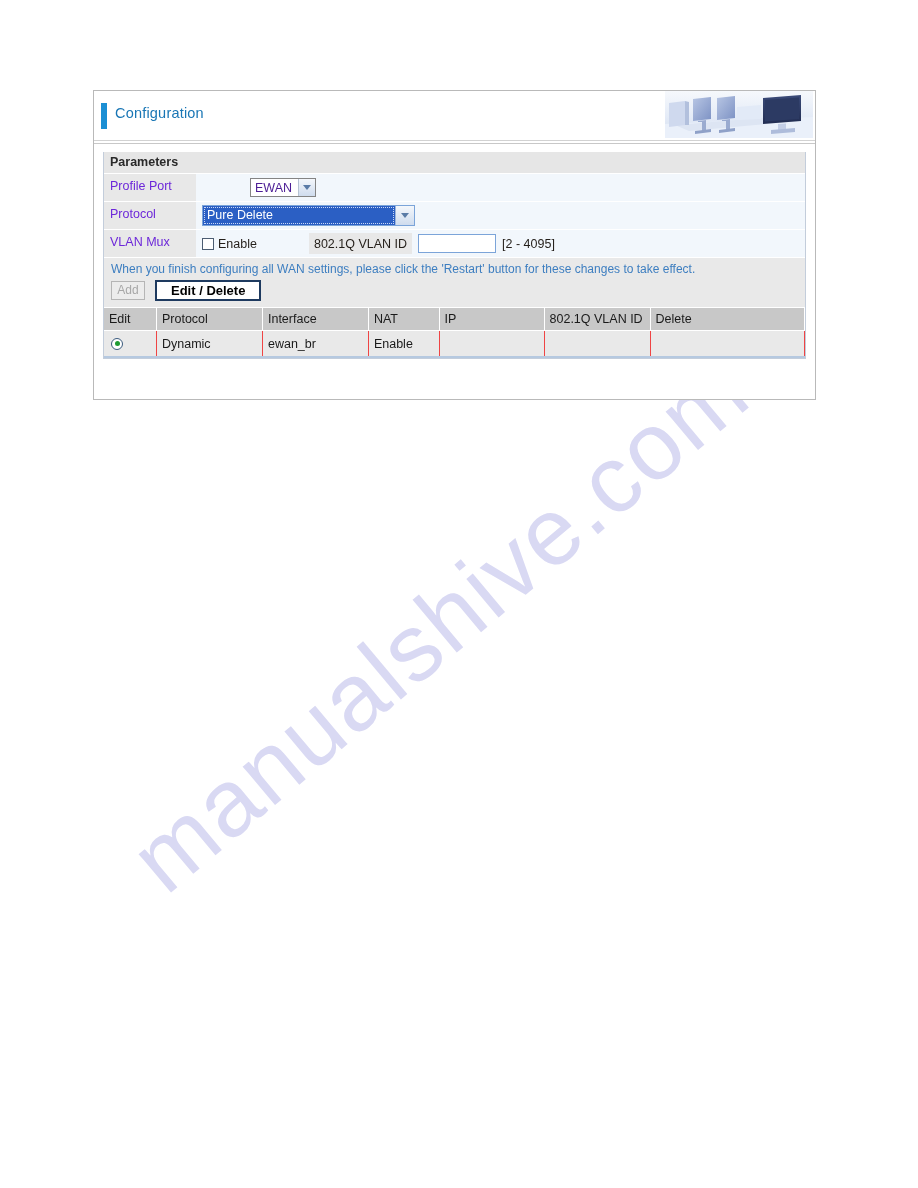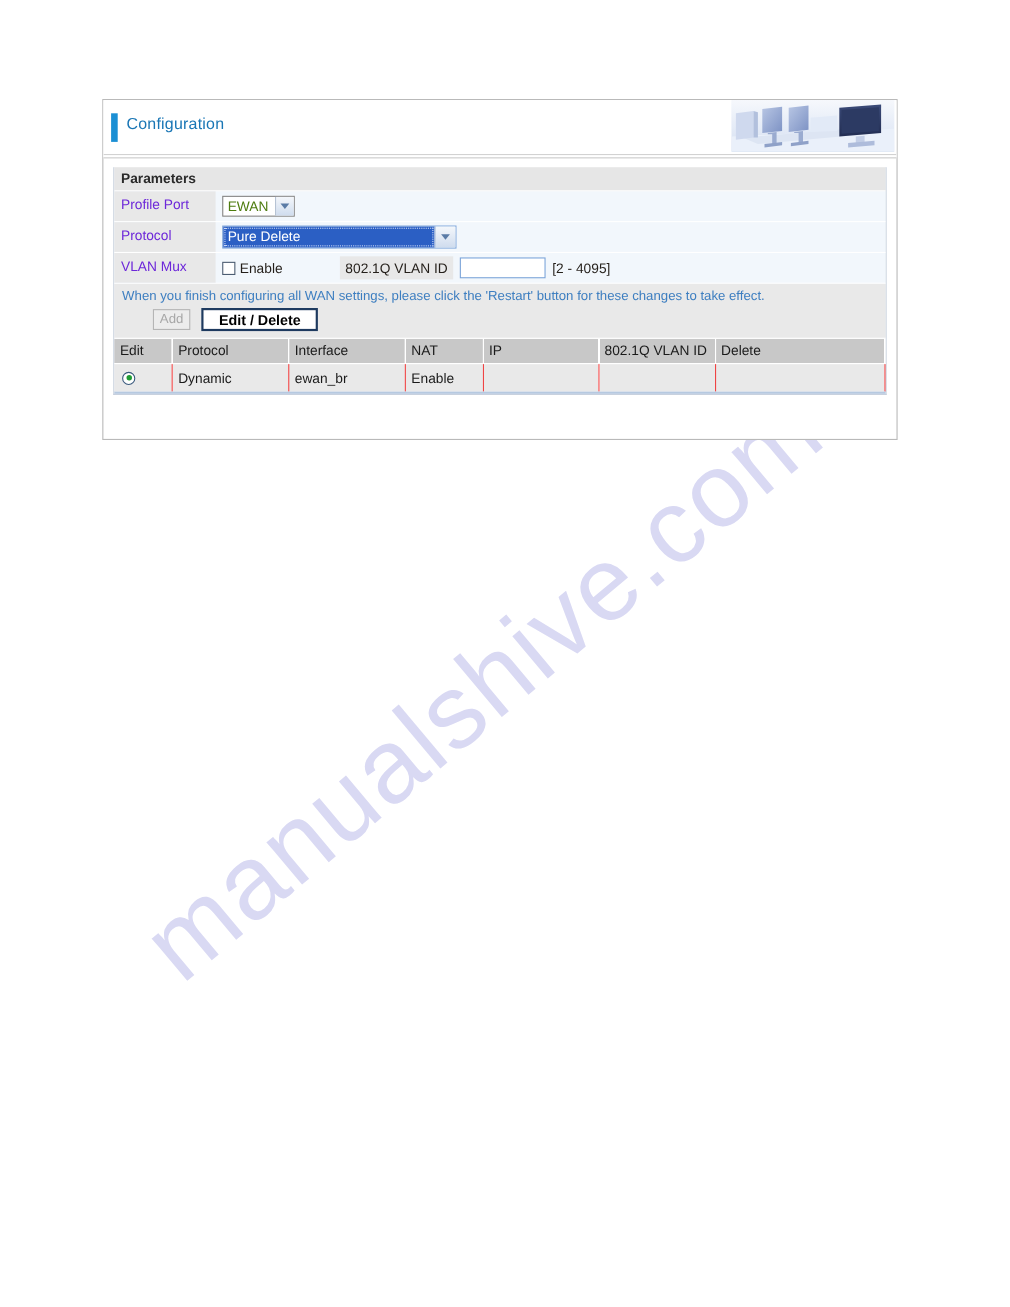--- a/index.html
+++ b/index.html
@@ -166,23 +166,24 @@
   }
 
   
   .sel-ewan {
     display: inline-flex;
     align-items: center;
     height: 19px;
     border: 1px solid #848484;
     background: #ffffff;
     font-size: 12.5px;
-    color: #4d7c0f;
+    color: #4c1d95;
     padding-left: 4px;
     box-sizing: border-box;
+    margin-left: 48px;
   }
   .sel-ewan .txt { padding-right: 6px; }
   .sel-arrow {
     width: 16px;
     height: 17px;
     background: linear-gradient(180deg,#f4f7fb 0%,#cfdcee 100%);
     border-left: 1px solid #b6c3d4;
     display: flex;
     align-items: center;
     justify-content: center;
@@ -270,21 +271,21 @@
     padding: 4px 0 6px 7px;
     border-bottom: 1px solid #ffffff;
   }
   .notice-text {
     font-size: 12px;
     color: #3d7ec0;
     display: block;
     margin-bottom: 4px;
     white-space: nowrap;
   }
-  .btn-row { display: flex; align-items: center; margin-left: 28px; }
+  .btn-row { display: flex; align-items: center; }
   .btn-add {
     height: 19px;
     min-width: 34px;
     border: 1px solid #b5b5b5;
     background: #ececec;
     color: #a7a7a7;
     font-family: "Liberation Sans", sans-serif;
     font-size: 12px;
     line-height: 17px;
     text-align: center;

